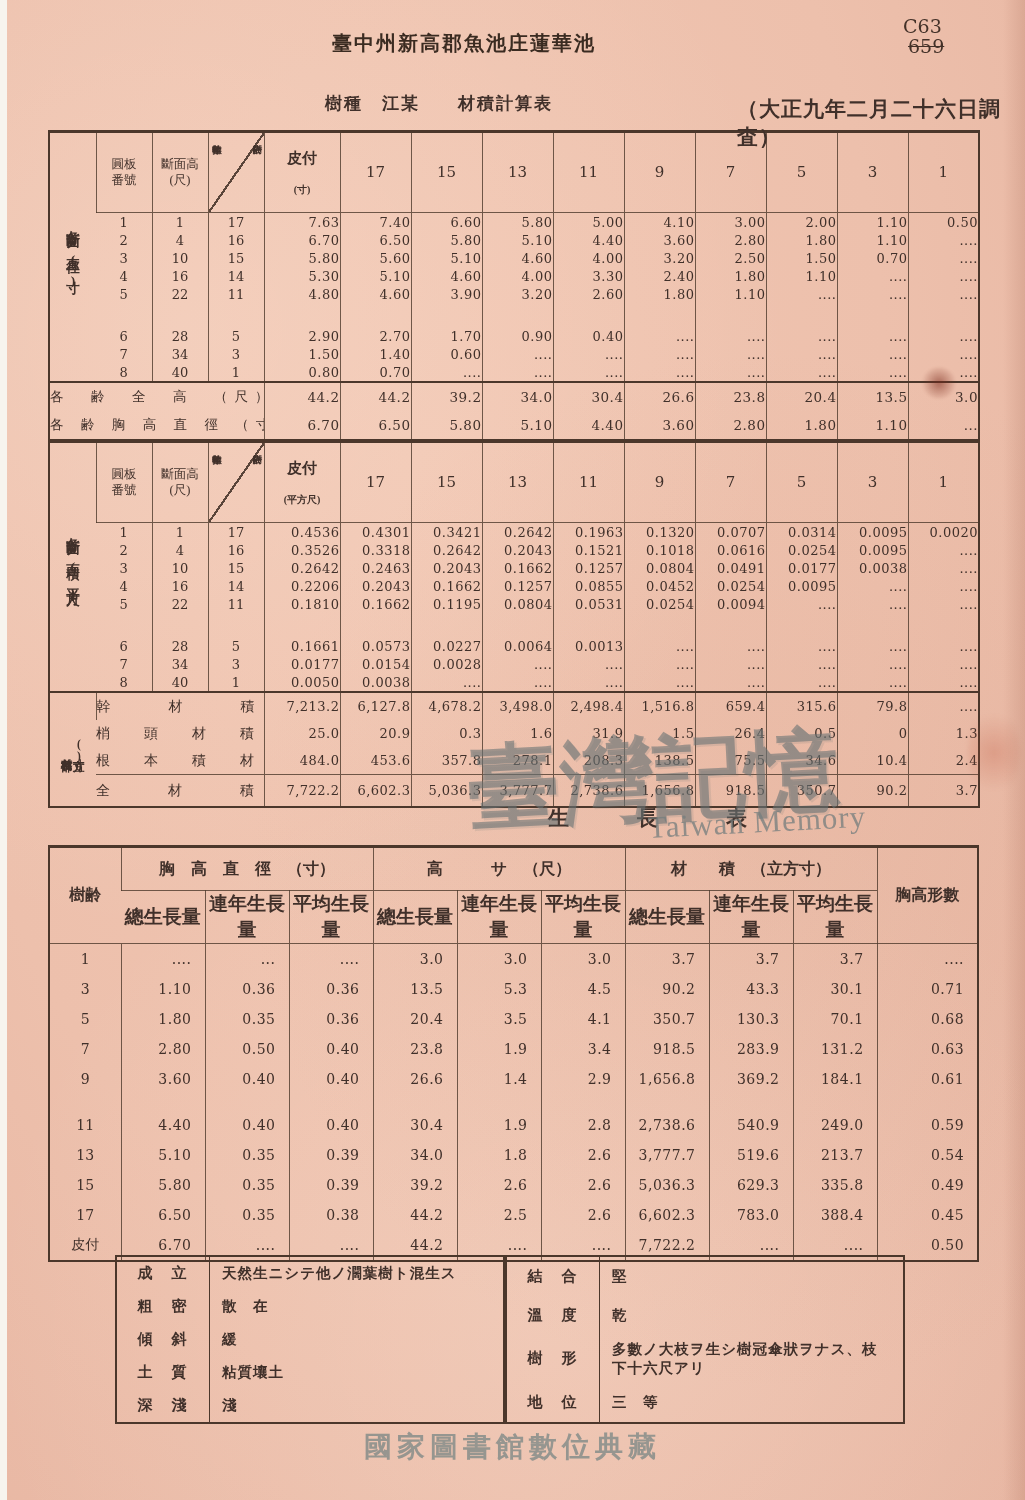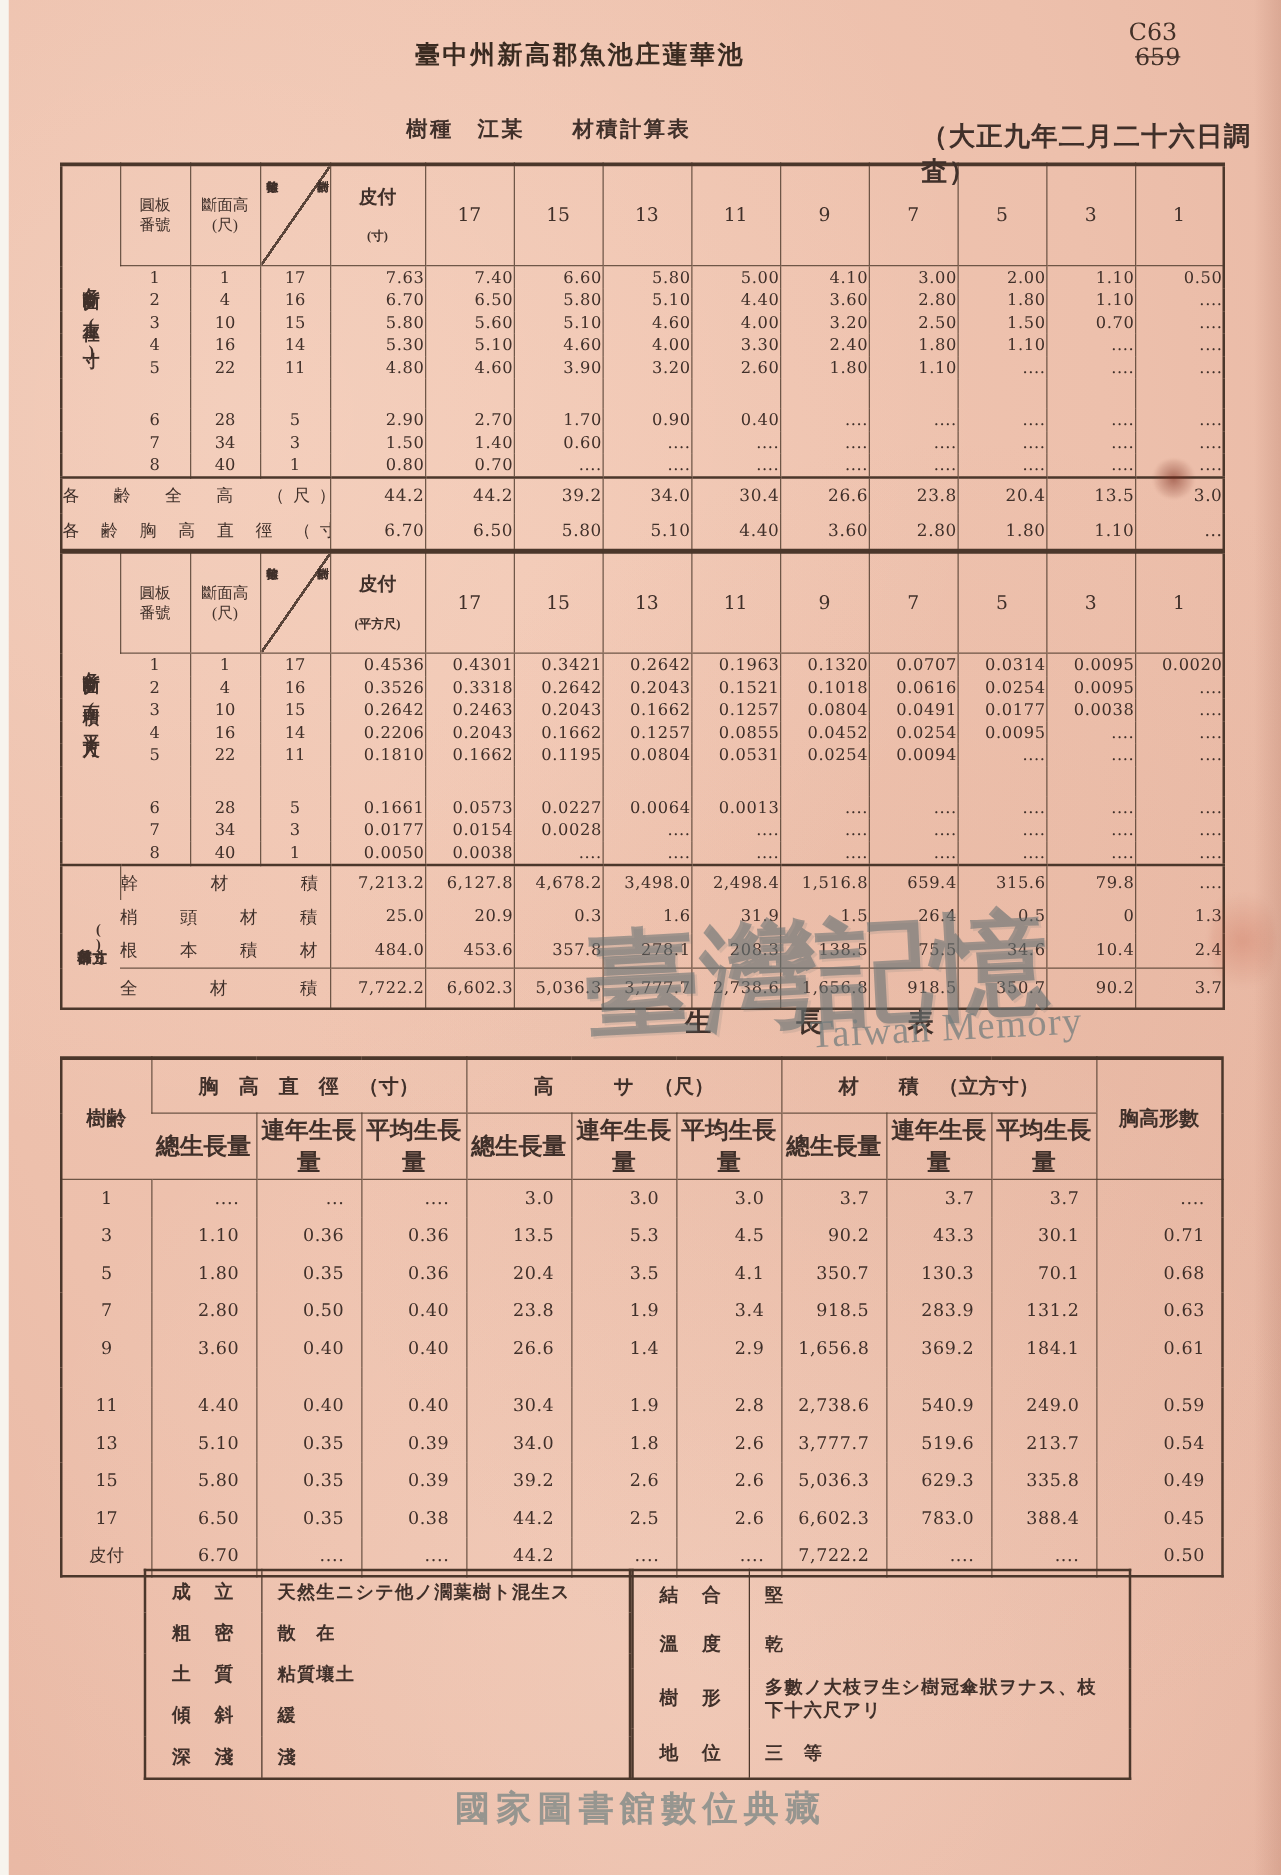--- a/index.html
+++ b/index.html
@@ -744,26 +744,26 @@
         <tbody id="siteLb">
           <tr>
             <th>成　立</th>
             <td>天然生ニシテ他ノ濶葉樹ト混生ス</td>
           </tr>
           <tr>
             <th>粗　密</th>
             <td>散　在</td>
           </tr>
           <tr>
+            <th>傾　斜</th>
+            <td>緩</td>
+          </tr>
+          <tr>
             <th>土　質</th>
             <td>粘質壤土</td>
-          </tr>
-          <tr>
-            <th>傾　斜</th>
-            <td>緩</td>
           </tr>
           <tr>
             <th>深　淺</th>
             <td>淺</td>
           </tr>
         </tbody>
       </table>
     <table class="site siteR">
         <tbody id="siteRb">
           <tr>

